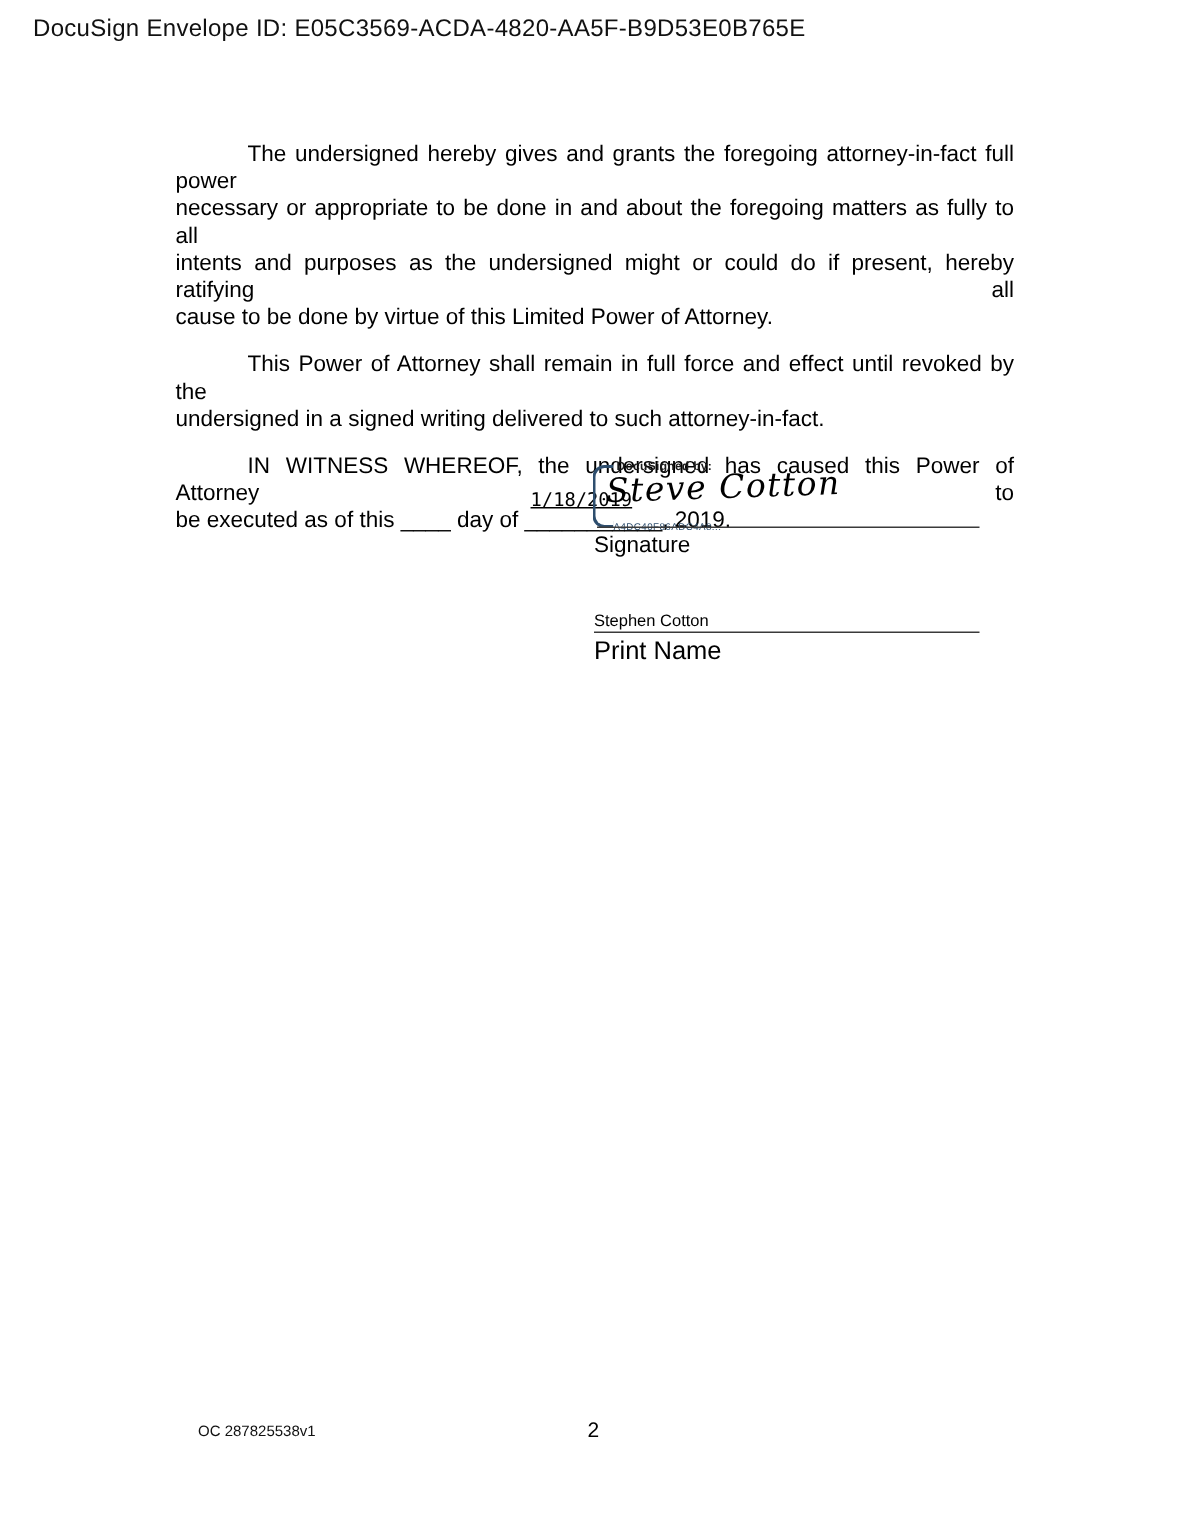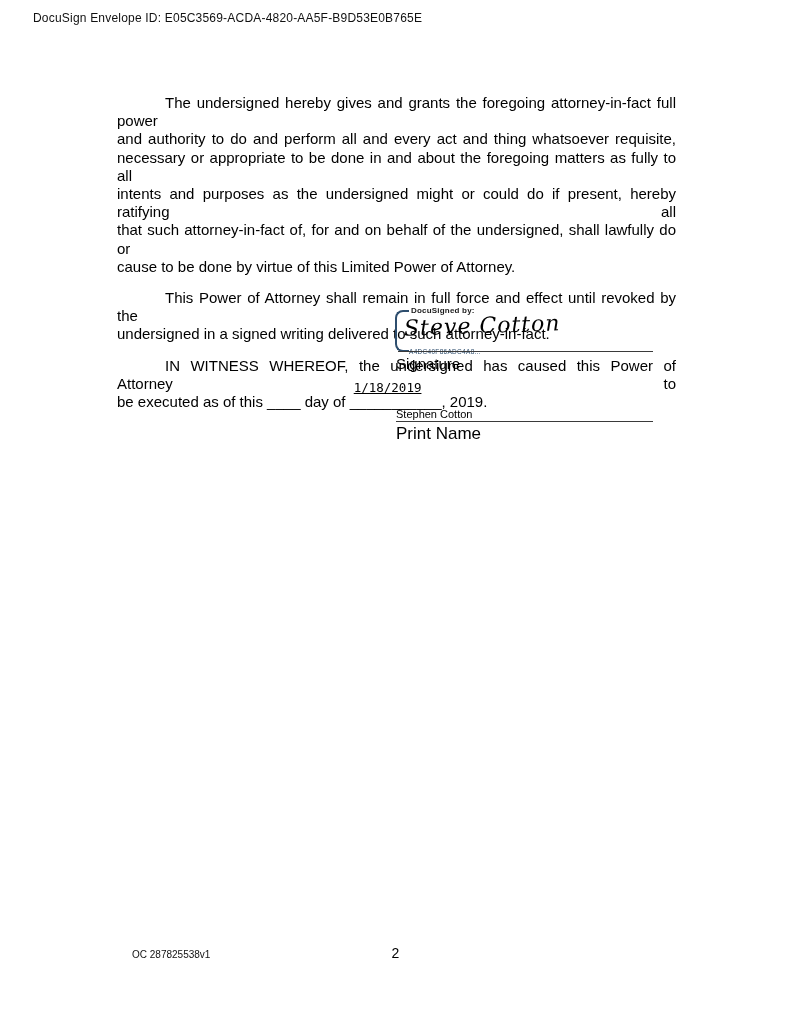--- a/index.html
+++ b/index.html
@@ -9,23 +9,23 @@
   .page {
     position: relative;
     width: 791px;
     height: 1024px;
     background: #ffffff;
     overflow: hidden;
   }
 
   .envelope-header {
     position: absolute;
-    left: 33px;
+    left: 22px;
     top: 11px;
-    font-size: 12px;
+    font-size: 16px;
     color: #111;
     letter-spacing: 0.2px;
   }
 
   .main-text {
     position: absolute;
     left: 117px;
     top: 94px;
     width: 559px;
     font-size: 15px;
@@ -141,24 +141,22 @@
 <body>
 
 <div class="page">
 
   <div class="envelope-header">DocuSign Envelope ID: E05C3569-ACDA-4820-AA5F-B9D53E0B765E</div>
 
   <div class="main-text">
 
     <div class="para">
         <div class="tline just indent">The undersigned hereby gives and grants the foregoing attorney-in-fact full power</div>
-        <div class="tline just">and authority to do and perform all and every act and thing whatsoever requisite,</div>
         <div class="tline just">necessary or appropriate to be done in and about the foregoing matters as fully to all</div>
         <div class="tline just">intents and purposes as the undersigned might or could do if present, hereby ratifying all</div>
-        <div class="tline just">that such attorney-in-fact of, for and on behalf of the undersigned, shall lawfully do or</div>
         <div class="tline">cause to be done by virtue of this Limited Power of Attorney.</div>
       </div>
 
     <div class="para">
         <div class="tline just indent">This Power of Attorney shall remain in full force and effect until revoked by the</div>
         <div class="tline">undersigned in a signed writing delivered to such attorney-in-fact.</div>
       </div>
 
     <div class="para">
       <div class="tline just indent">IN WITNESS WHEREOF, the undersigned has caused this Power of Attorney to</div>

